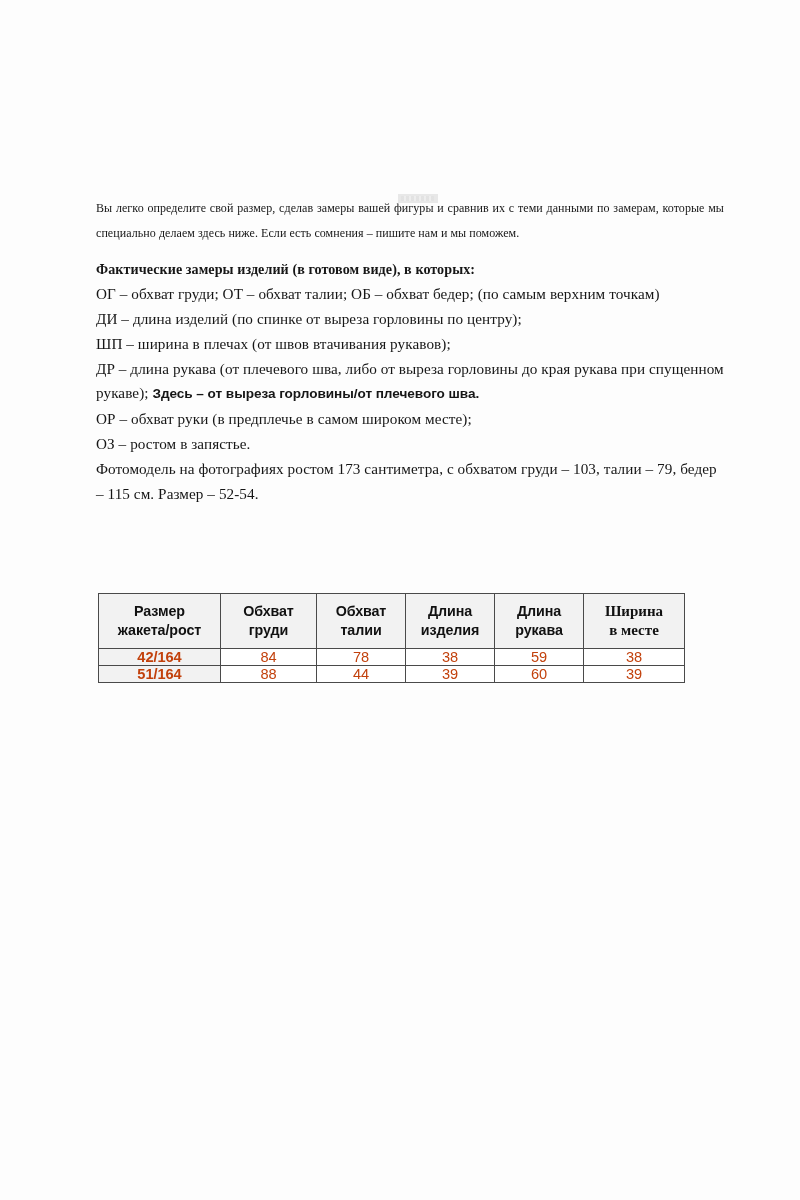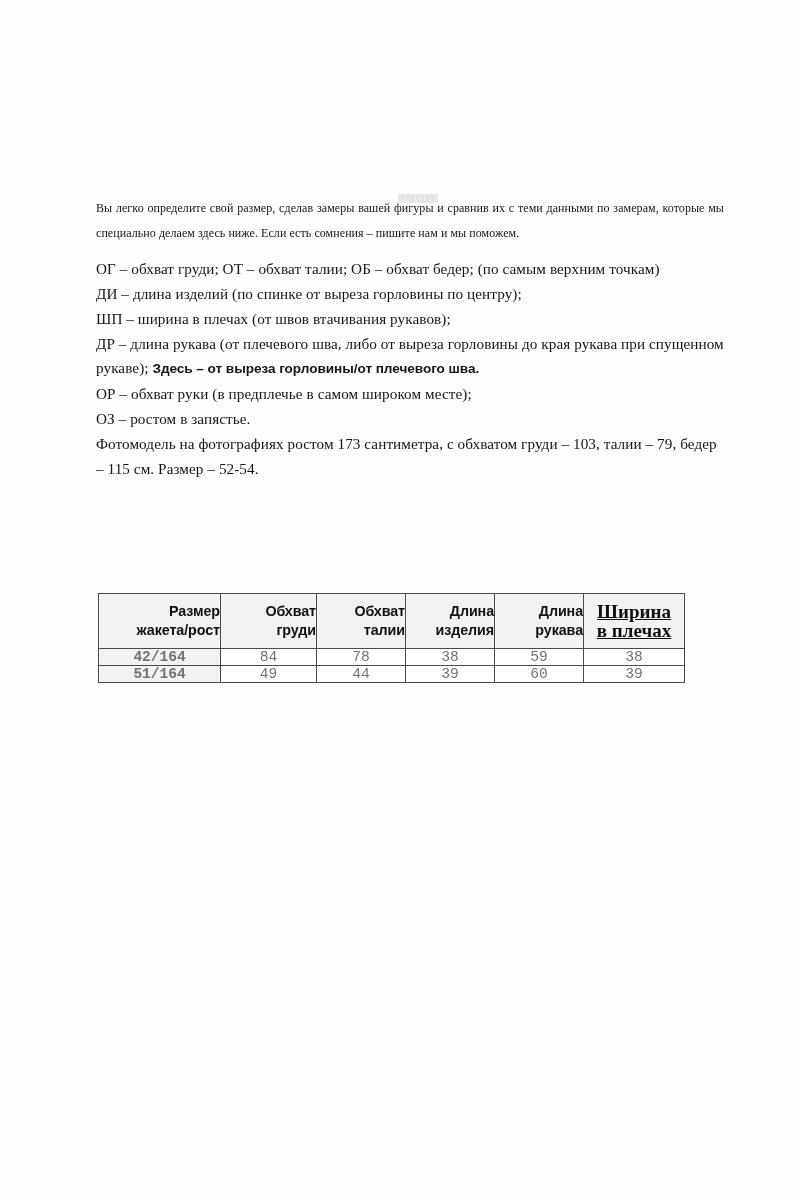--- a/index.html
+++ b/index.html
@@ -123,68 +123,67 @@
   col.c-len     { width: 89px;  }
   col.c-sleeve  { width: 89px;  }
   col.c-should  { width: 101px; }
 
   thead th {
     height: 55px;
     background: #f2f2f2;
     font-weight: bold;
     font-size: 14.3px;
     line-height: 19.5px;
-    text-align: right;
+    text-align: center;
     padding: 4px 0 4px 9px;
     color: #111;
     letter-spacing: -0.006em;
   }
 
   thead th.serif-head {
     font-family: "Liberation Serif", "DejaVu Serif", serif;
     font-weight: bold;
-    font-size: 19px;
+    font-size: 15px;
     text-align: center;
     padding-left: 0;
     letter-spacing: 0;
-    text-decoration: underline;
   }
 
   thead th .hl {
     display: block;
     white-space: nowrap;
   }
 
   tbody td {
     height: 17px;
     font-size: 14.6px;
     text-align: center;
     background: #ffffff;
-    color: #737373;
+    color: #c2410c;
     letter-spacing: -0.004em;
-    font-family: Liberation Mono, monospace;
   }
 
   tbody td.rowhead {
     background: #f2f2f2;
     font-weight: bold;
     font-size: 14.6px;
   }
 </style>
 </head>
 <body>
 
 <div class="page">
 
   <div class="watermark-ghost"></div>
 
   <div class="doc-body">
 
     <p class="para intro">Вы легко определите свой размер, сделав замеры вашей фигуры и сравнив их с теми данными по замерам, которые мы специально делаем здесь ниже. Если есть сомнения – пишите нам и мы поможем.</p>
 
+    <p class="para heading">Фактические замеры изделий (в готовом виде), в которых:</p>
 
     <p class="para defs">ОГ – обхват груди; ОТ – обхват талии; ОБ – обхват бедер; (по самым верхним точкам)</p>
 
     <p class="para defs">ДИ – длина изделий (по спинке от выреза горловины по центру);</p>
 
     <p class="para defs">ШП – ширина в плечах (от швов втачивания рукавов);</p>
 
     <p class="para defs"><span>ДР – длина рукава (от плечевого шва, либо от выреза горловины до края рукава при спущенном рукаве); </span><span class="sans-bold">Здесь – от выреза горловины/от плечевого шва.</span></p>
 
     <p class="para defs">ОР – обхват руки (в предплечье в самом широком месте);</p>
@@ -222,36 +221,36 @@
           <th>
             <span class="hl">Длина</span>
             <span class="hl">изделия</span>
           </th>
           <th>
             <span class="hl">Длина</span>
             <span class="hl">рукава</span>
           </th>
           <th class="serif-head">
             <span class="hl">Ширина</span>
-            <span class="hl">в плечах</span>
+            <span class="hl">в месте</span>
           </th>
         </tr>
       </thead>
       <tbody>
         <tr>
           <td class="rowhead">42/164</td>
           <td>84</td>
           <td>78</td>
           <td>38</td>
           <td>59</td>
           <td>38</td>
         </tr>
         <tr>
           <td class="rowhead">51/164</td>
-          <td>49</td>
+          <td>88</td>
           <td>44</td>
           <td>39</td>
           <td>60</td>
           <td>39</td>
         </tr>
       </tbody>
     </table>
   </div>
 
 </div>

